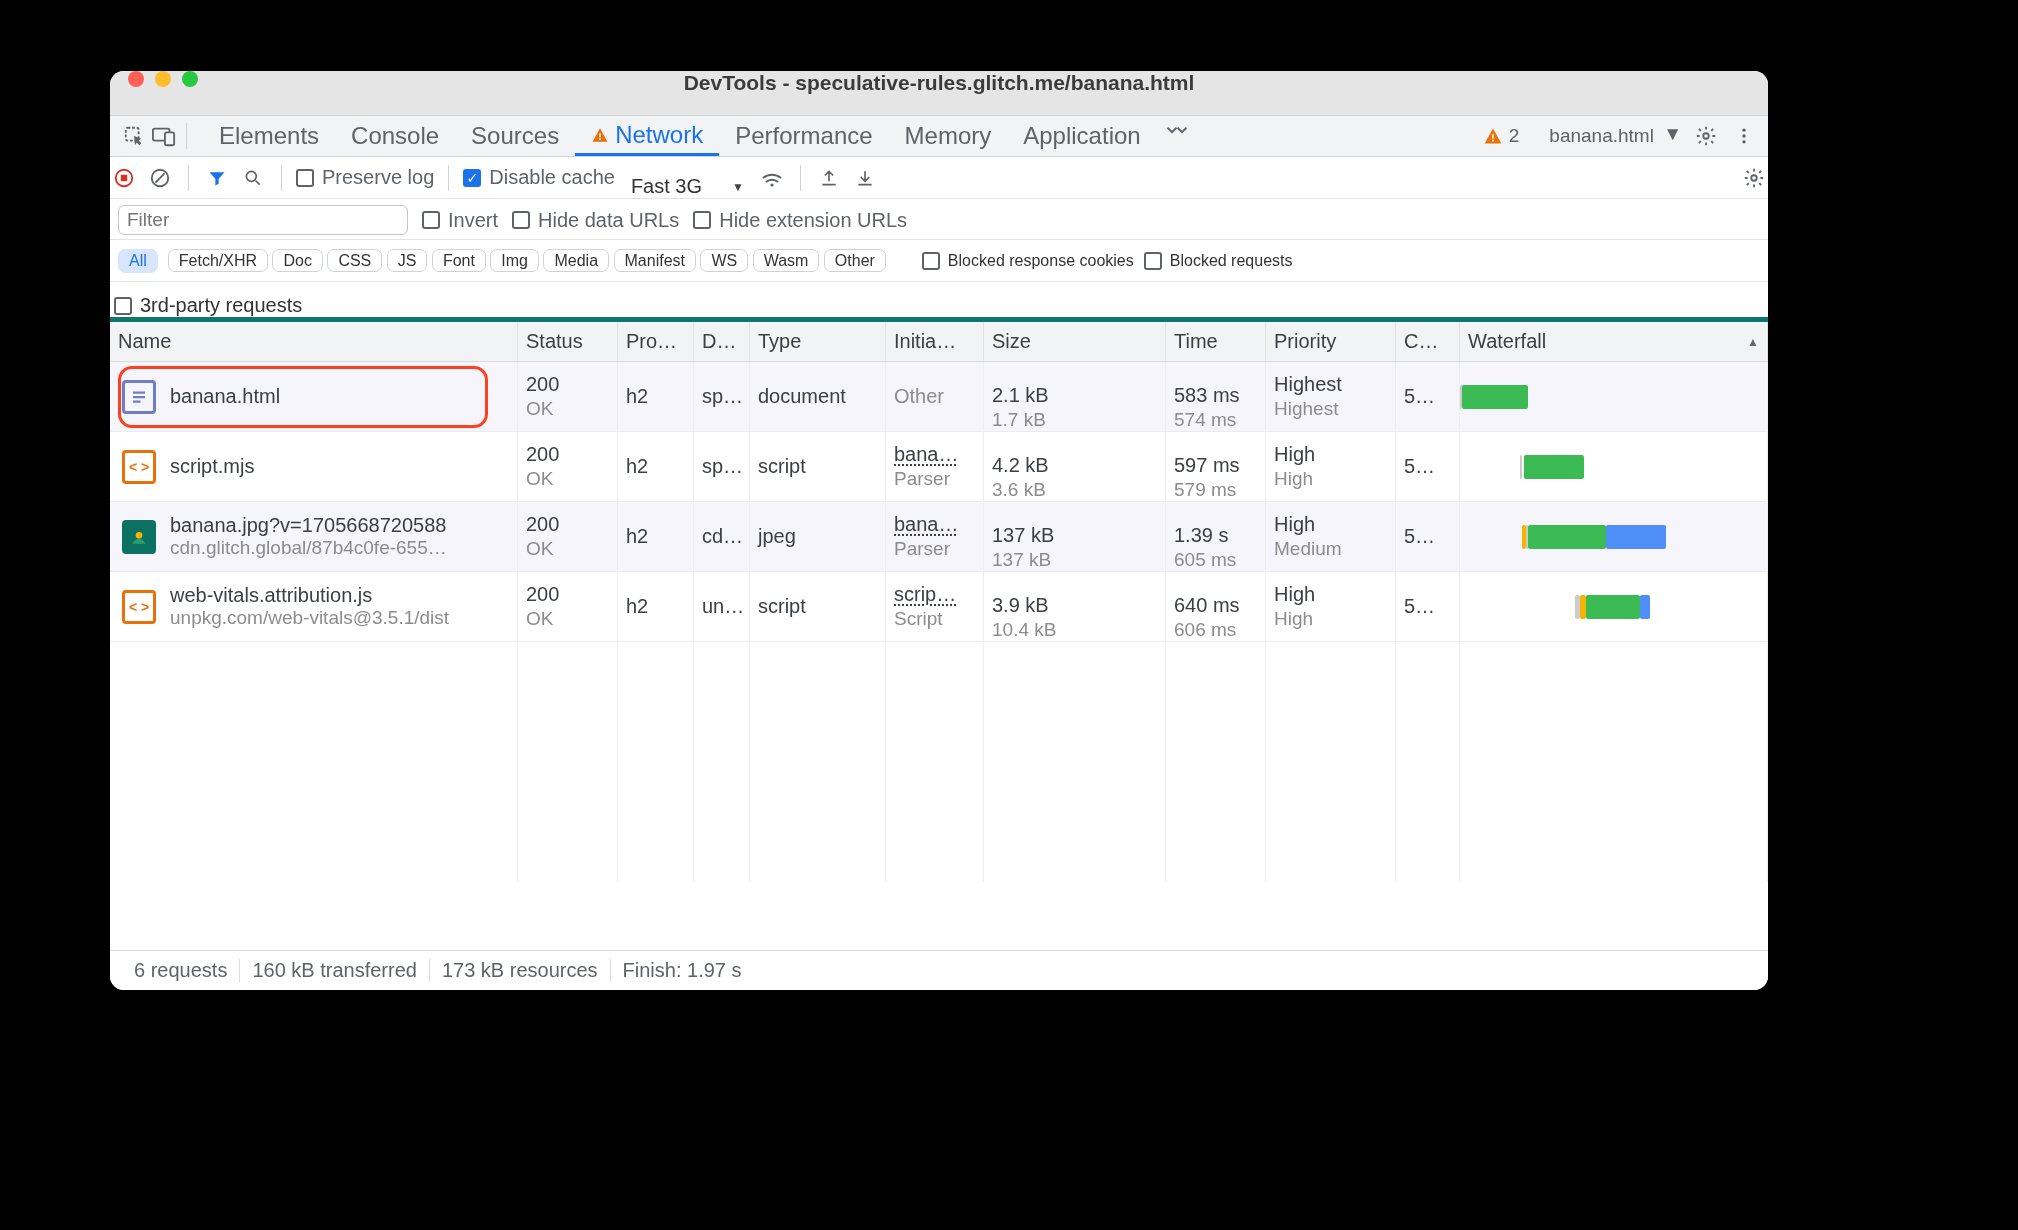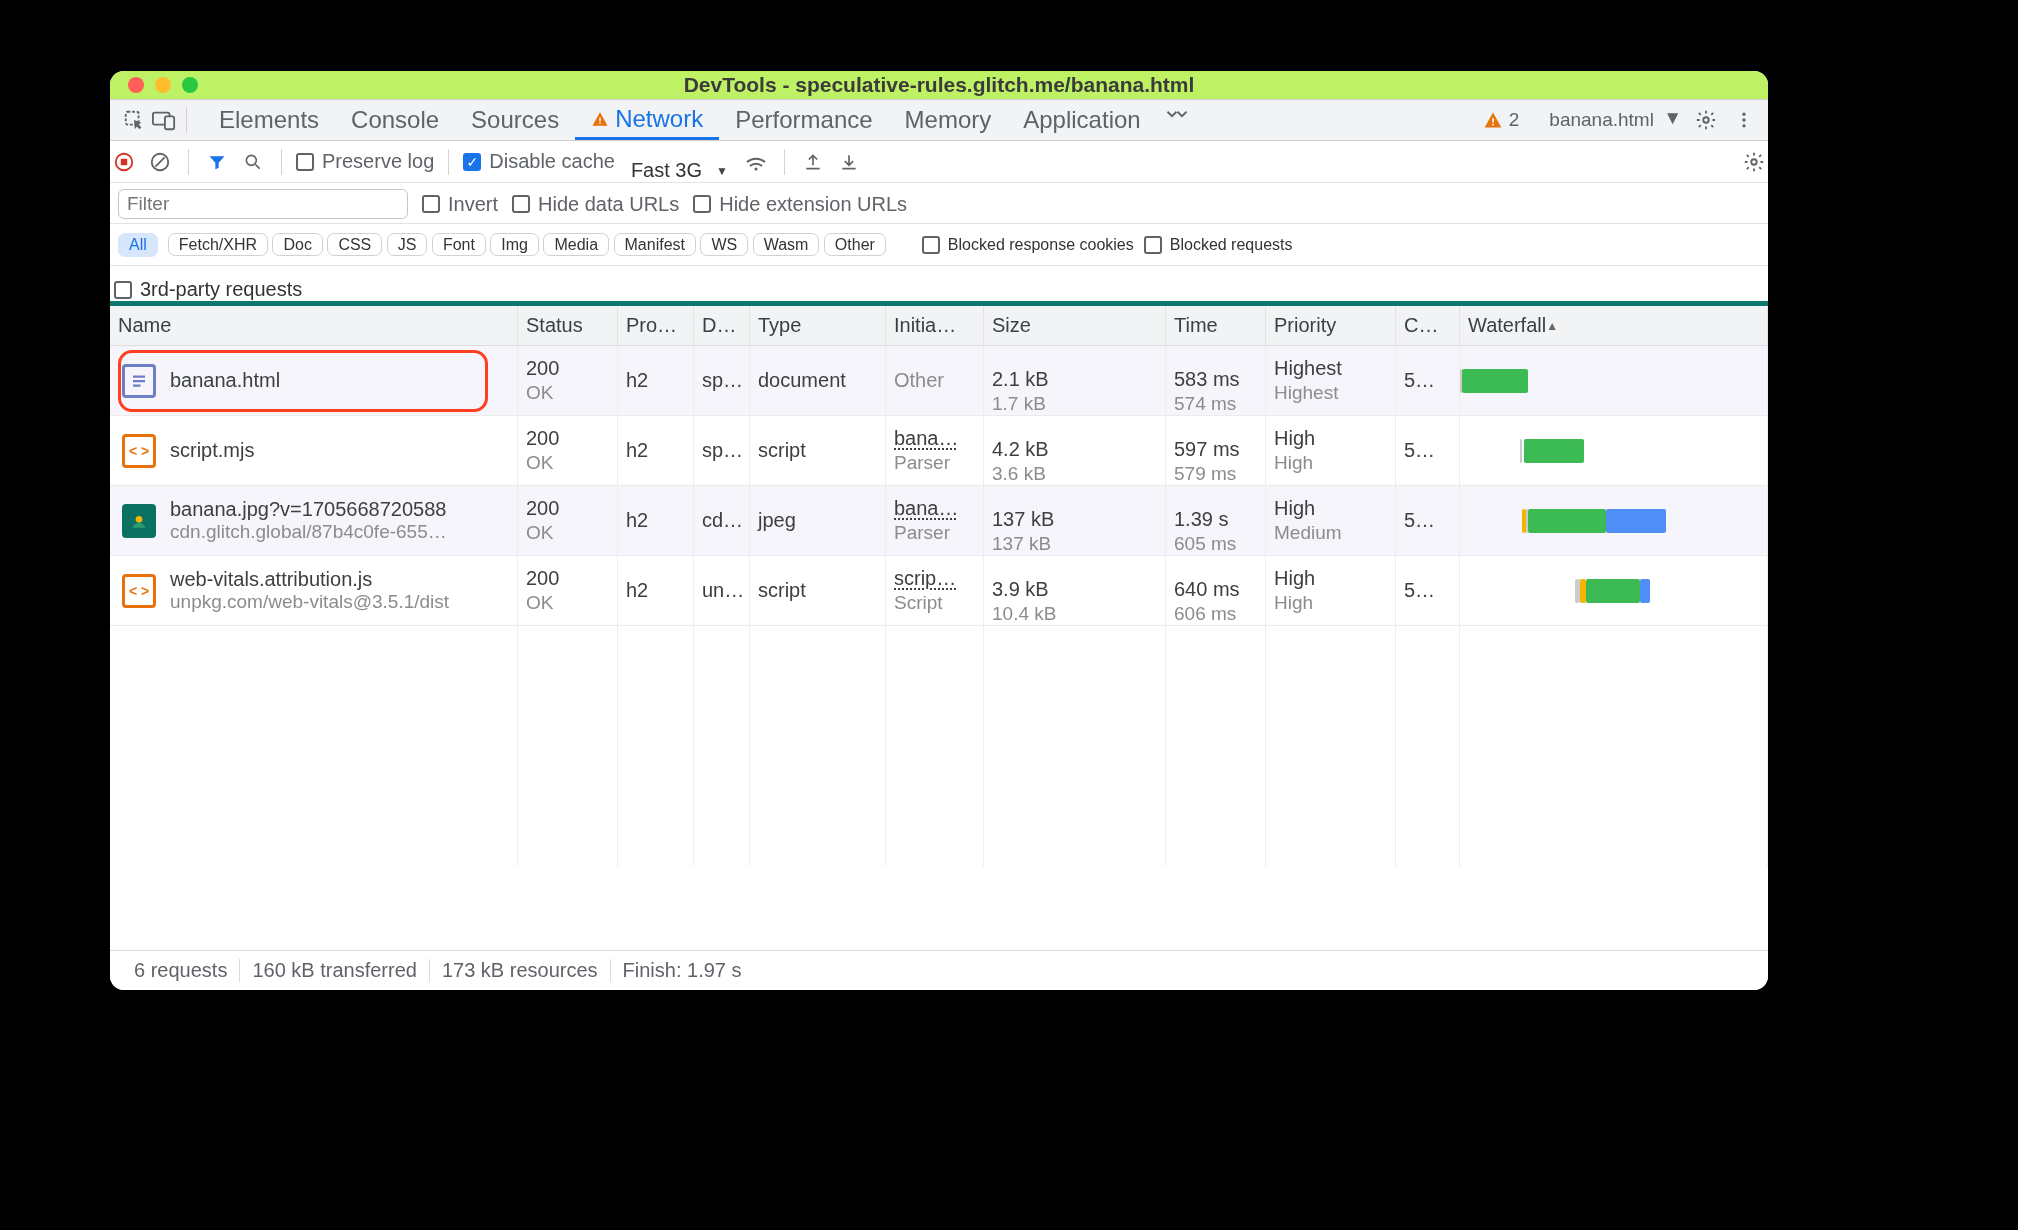--- a/index.html
+++ b/index.html
@@ -4,42 +4,42 @@
 <style>
   * { box-sizing: border-box; }
   html, body { margin:0; padding:0; background:#000; height:100%; font-family: -apple-system, "Helvetica Neue", Arial, sans-serif; }
   .stage { width:2018px; height:1230px; position:relative; }
   .window {
     position:absolute; left:110px; top:71px; width:1658px; height:919px;
     background:#fff; border-radius:14px; overflow:hidden;
     filter: drop-shadow(0 20px 70px rgba(0,0,0,.65));
   }
   
-  .titlebar { height:28px; background:#bef264; display:flex; align-items:center; position:relative; }
+  .titlebar { height:44px; background:#e5e5e5; display:flex; align-items:flex-start; position:relative; }
   .traffic { display:flex; gap:11px; margin-left:18px; }
   .dot { width:16px; height:16px; border-radius:50%; }
   .dot.red{background:#ff5f57;} .dot.yellow{background:#ffbd2e;} .dot.green{background:#28c940;}
   .titlebar .title { position:absolute; left:0; right:0; text-align:center; font-weight:600; font-size:21px; color:#3b3b3b; pointer-events:none; }
   
   .toprow { height:42px; background:#f1f3f4; border-top:1px solid #d0d0d0; border-bottom:1px solid #cfd3d6; display:flex; align-items:stretch; }
   .toprow .left-icons { display:flex; align-items:center; gap:2px; padding:0 10px; }
   .icn { width:28px; height:28px; display:flex; align-items:center; justify-content:center; color:#5f6368; }
   .tabs { display:flex; align-items:center; }
   .tab { padding:0 16px; height:100%; display:flex; align-items:center; gap:6px; color:#5f6368; font-size:24px; cursor:default; }
   .tab.active { color:#1a73e8; border-bottom:3px solid #1a73e8; }
   .spacer { flex:1; }
   .toprow .right { display:flex; align-items:center; gap:10px; padding:0 10px; color:#5f6368; font-size:19px; }
   .warn-pill { display:flex; align-items:center; gap:6px; color:#5f6368; font-size:19px; }
   
   .toolbar { height:42px; border-bottom:1px solid #e3e3e3; display:flex; align-items:center; padding:0 0; gap:8px; color:#5f6368; font-size:20px; }
   .sep { width:1px; height:26px; background:#d3d3d3; margin:0 6px; }
   .chk { display:flex; align-items:center; gap:8px; }
   .chk .box { width:18px; height:18px; border:2px solid #5f6368; border-radius:3px; display:flex; align-items:center; justify-content:center; }
   .chk .box.on { background:#1a73e8; border-color:#1a73e8; color:#fff; font-size:14px; line-height:1; }
-  .selectish { display:flex; align-items:center; gap:14px; color:#333;margin-top:18px; }
+  .selectish { display:flex; align-items:center; gap:30px; color:#333;margin-top:18px; }
   
   .filterrow { border-bottom:1px solid #e3e3e3; padding:6px 8px 4px 8px; display:flex; align-items:center; flex-wrap:wrap; gap:14px; font-size:20px; color:#5f6368; }
   .filterrow input[type=text] { width:290px; height:30px; border:1px solid #c7c7c7; border-radius:6px; padding:2px 8px; font-size:19px; color:#888; }
   .chips-row { height:42px; border-bottom:1px solid #e3e3e3; padding:0 8px; display:flex; align-items:center; gap:10px; font-size:16px; color:#333; }
   .chip { border:1px solid #cfd3d6; border-radius:7px; background:#fff; padding:2px 10px; }
   .chip.all { background:#d7e5fd; border-color:#d7e5fd; color:#1a73e8; }
   .third-row { height:40px; border-bottom:5px solid #0f766e; padding:0 4px; display:flex; align-items:flex-end; font-size:20px; color:#333; }
   .gh { display:grid; grid-template-columns: 408px 100px 76px 56px 136px 98px 182px 100px 130px 64px 1fr; height:40px; background:#f1f3f4; border-bottom:1px solid #dadce0; font-size:20px; color:#3c4043; align-items:center; }
   .gh > div, .gr > div { padding:0 8px; overflow:hidden; white-space:nowrap; text-overflow:ellipsis; border-right:1px solid #e3e3e3; height:100%; display:flex; align-items:center; }
   .gh > div { font-weight:400; }
@@ -61,21 +61,21 @@
   .iconbox.js  { border:3px solid #e8710a; color:#e8710a; font-size:14px; font-weight:700; }
   .iconbox.img { background:#0b7261; }
   
   .ring { position:absolute; left:8px; top:44px; width:370px; height:62px; border:3px solid #ff4020; border-radius:14px; pointer-events:none; }
   
   .wf { position:relative; width:100%; height:100%; }
   .wf .bar { position:absolute; top:50%; transform:translateY(-50%); height:24px; border-radius:2px; }
   
   .statusbar { position:absolute; left:0; right:0; bottom:0; height:40px; border-top:1px solid #dadce0; display:flex; align-items:center; gap:0; padding:0 12px; font-size:20px; color:#5f6368; background:#fff;}
   .statusbar .cell { padding:0 12px; border-right:1px solid #dadce0; }
-  .gh .sortcol { }
+  .gh .sortcol { justify-content:space-between; }
   .tri { font-size:12px; color:#666; }
   svg { display:block; }
 </style>
 </head>
 <body>
 
 <div class="stage">
   <div class="window">
 
     <div class="titlebar">

